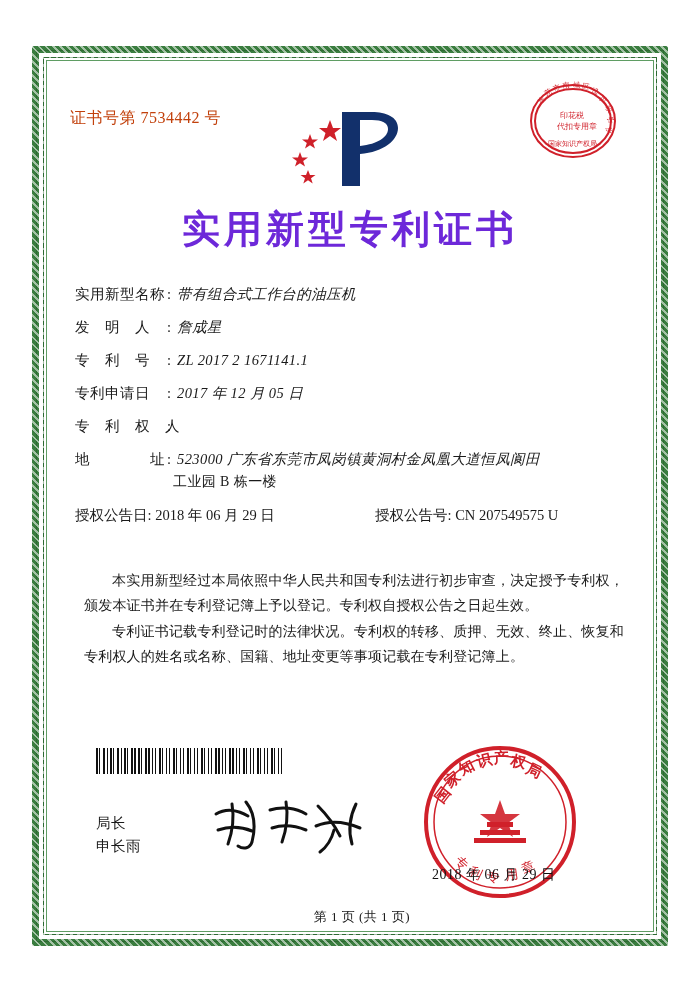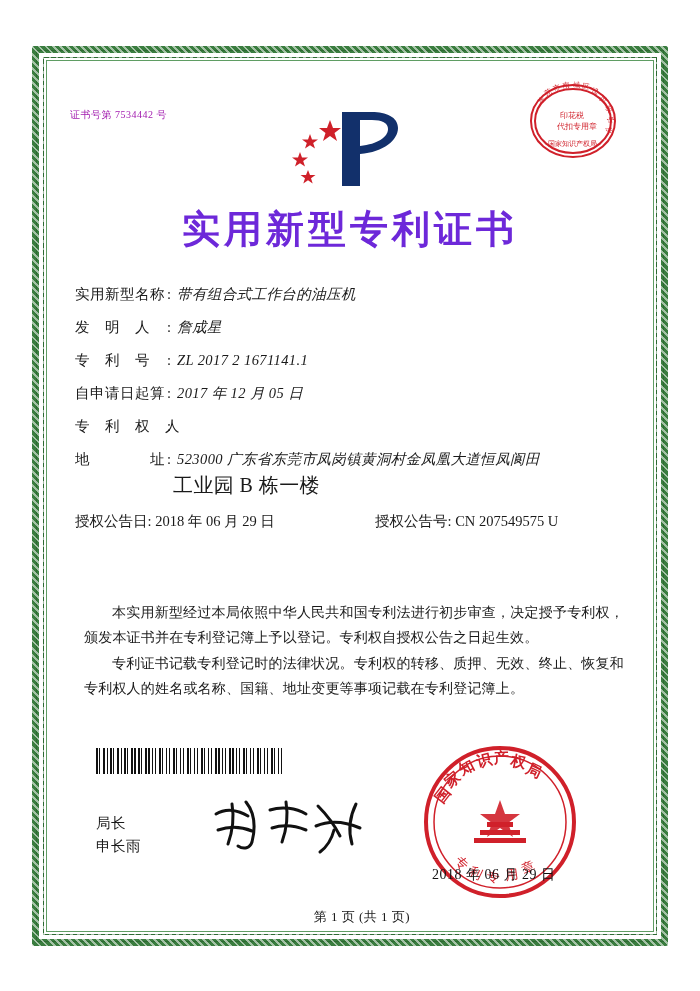--- a/index.html
+++ b/index.html
@@ -82,23 +82,23 @@
     position: absolute;
     left: 420px; top: 742px;
     width: 160px; height: 160px;
   }
   .seal-main svg { display:block; }
 
   
   .cert-no {
     position: absolute;
     left: 70px; top: 108px;
-    font-size: 10px;
-    letter-spacing: 0.5px;
-    color: #a21caf;
+    font-size: 16px;
+    letter-spacing: 0.5px;
+    color: #c2410c;
   }
 
   .title {
     position: absolute;
     left: 0; top: 204px;
     width: 700px;
     text-align: center;
     font-size: 38px;
     font-weight: bold;
     letter-spacing: 4px;
@@ -124,42 +124,41 @@
     flex: 0 0 92px;
     letter-spacing: 0.5px;
   }
   .field-colon { flex: 0 0 auto; margin-right: 6px; }
   .field-value { letter-spacing: 0.4px; font-style: italic; }
 
   .addr-second {
     margin-left: 98px;
     margin-top: -10px;
     margin-bottom: 18.5px;
-    font-size: 20px;
+    font-size: 14px;
     letter-spacing: 0.4px;
   }
 
   .row-two-col {
     display: flex;
     align-items: baseline;
     margin-bottom: 14px;
     white-space: nowrap;
   }
   .row-two-col .left { width: 300px; flex: 0 0 300px; }
   .row-two-col .right { flex: 1; }
 
   .paragraphs {
     position: absolute;
     left: 84px; top: 568px;
     width: 540px;
     font-size: 14px;
     line-height: 25px;
     text-align: justify;
     letter-spacing: 0.2px;
-    margin-top: 32px;
   }
   .paragraphs p {
     margin: 0 0 1px 0;
     text-indent: 28px;
   }
 
   
   .barcode {
     position: absolute;
     left: 96px; top: 748px;
@@ -276,21 +275,21 @@
       <span class="field-value">詹成星</span>
     </div>
 
     <div class="field-row">
       <span class="field-label">专　利　号</span>
       <span class="field-colon">:</span>
       <span class="field-value">ZL 2017 2 1671141.1</span>
     </div>
 
     <div class="field-row">
-      <span class="field-label">自申请日起算</span>
+      <span class="field-label">专利申请日</span>
       <span class="field-colon">:</span>
       <span class="field-value">2017 年 12 月 05 日</span>
     </div>
 
     <div class="field-row">
       <span class="field-label">专　利　权　人</span>
       <span class="field-colon">:</span>
     </div>
 
     <div class="field-row">

